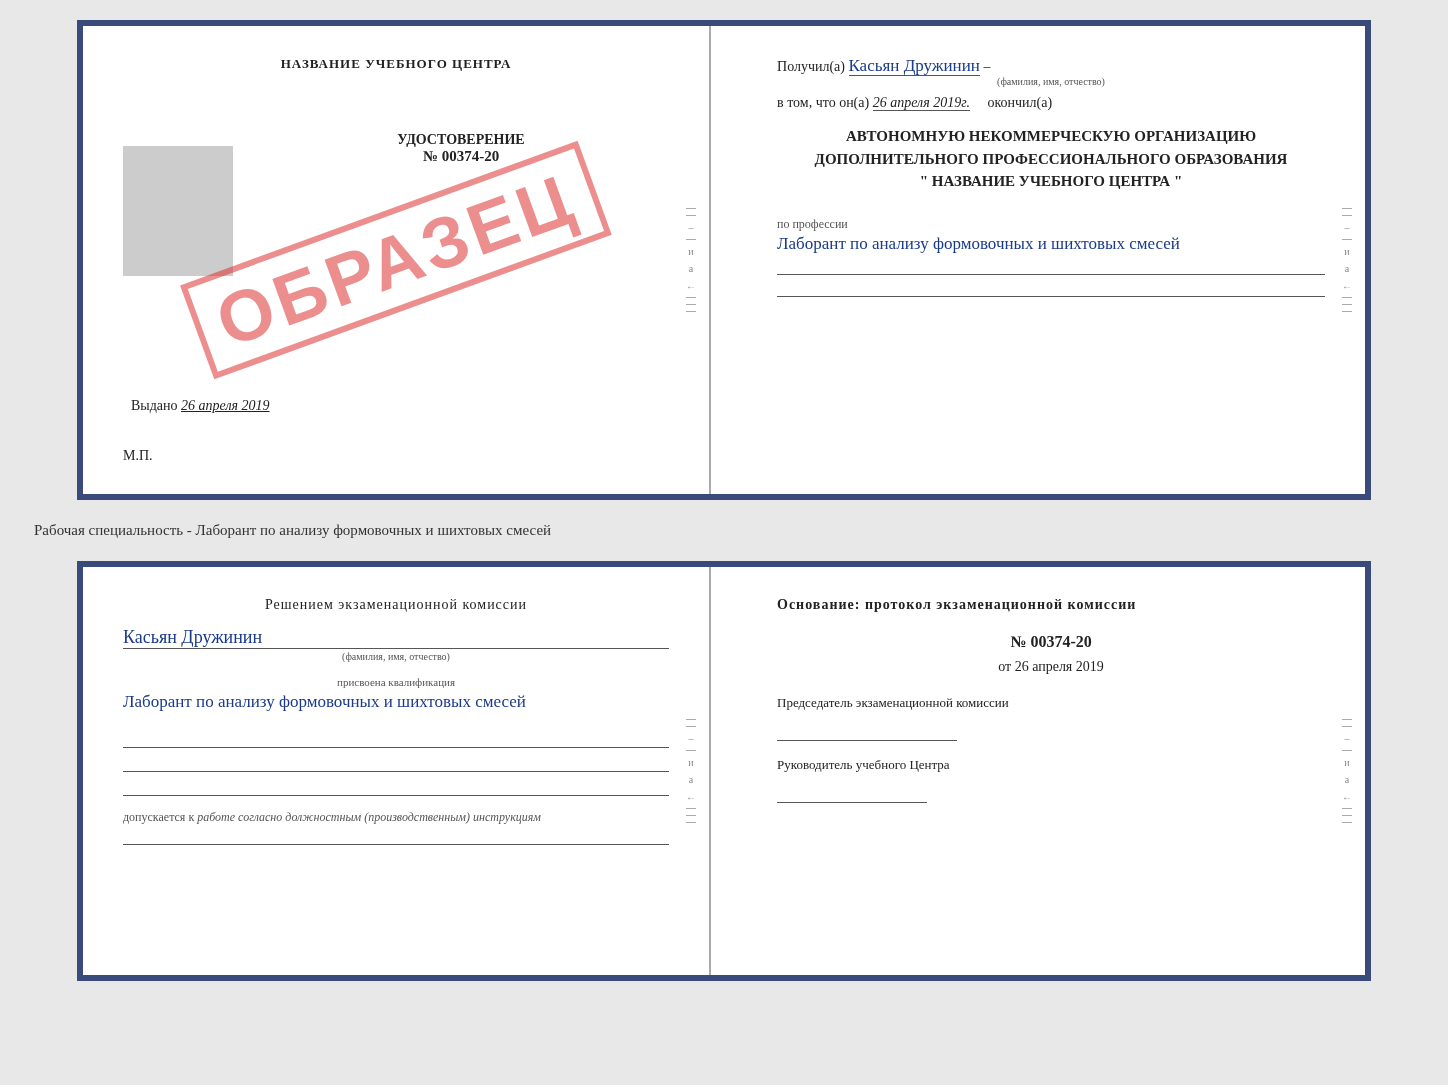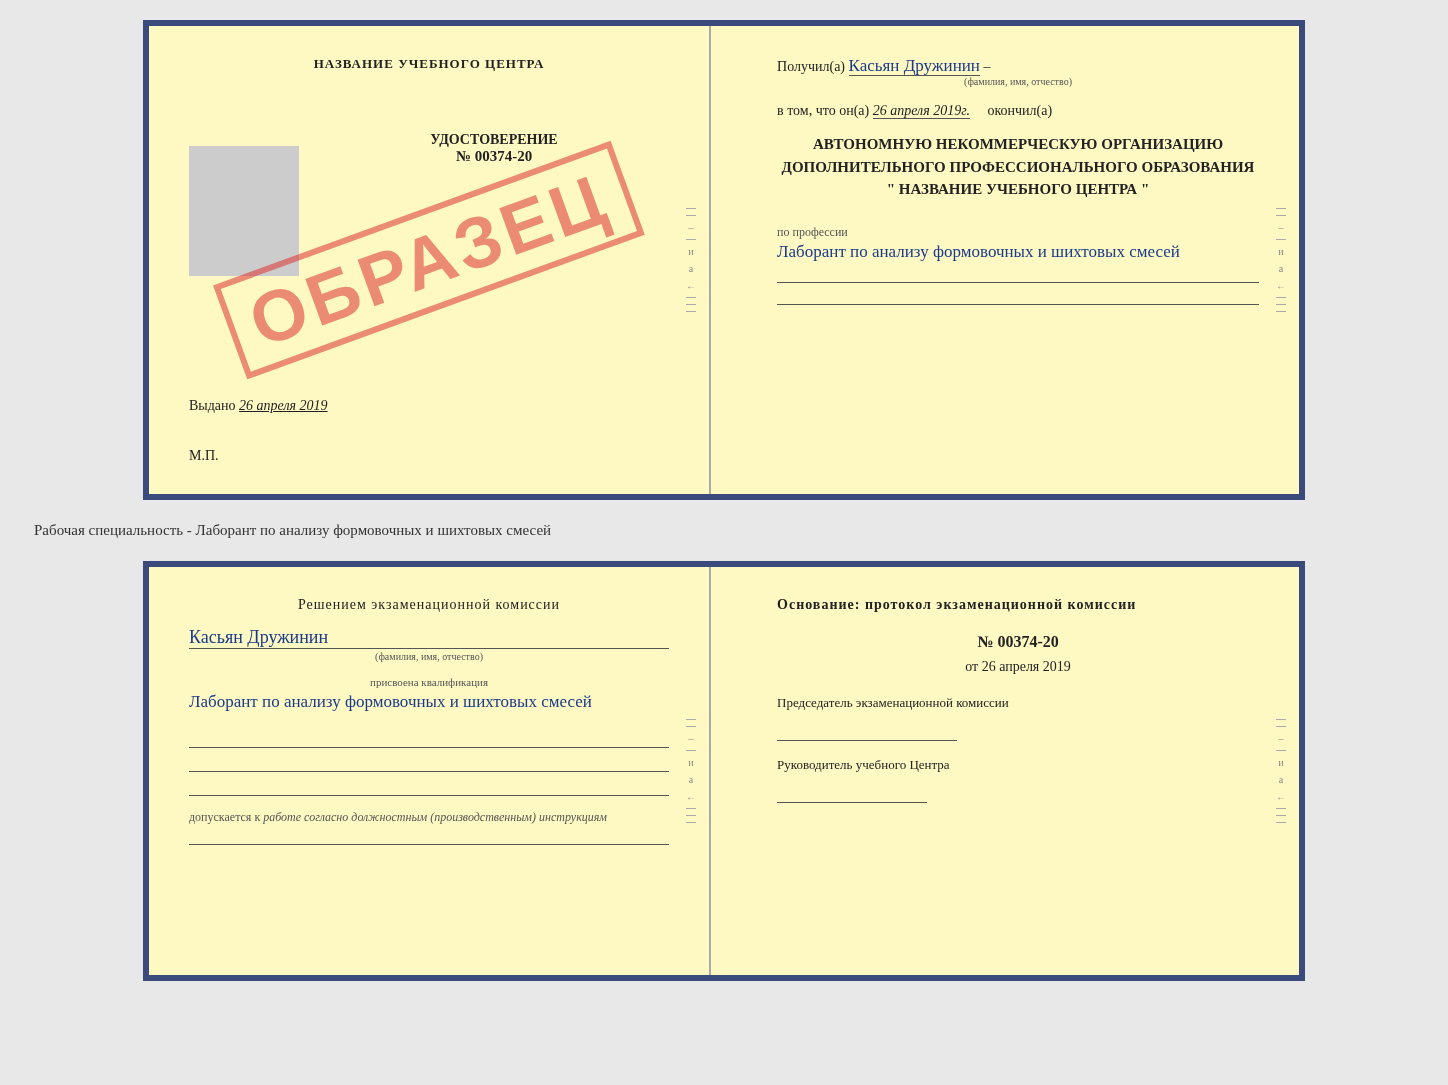--- a/index.html
+++ b/index.html
@@ -9,23 +9,23 @@
       width: 1448px;
       min-height: 1085px;
       display: flex;
       flex-direction: column;
       align-items: center;
       padding: 20px;
       gap: 16px;
     }
 
     .document-card {
-      background: #fef9c3;
+      background: #ffffff;
       border: 6px solid #3a4a7a;
-      width: 1162px;
+      width: 1294px;
       display: flex;
       position: relative;
       overflow: hidden;
       gap: 26px;
     }
 
     .card-top {
       height: 480px;
     }
 
@@ -81,21 +81,21 @@
     .cert-num {
       font-size: 15px;
       font-weight: bold;
       text-align: center;
       color: #222;
     }
 
     .cert-issued {
       position: absolute;
       bottom: 80px;
-      left: 40px;
+      left: 48px;
       font-size: 14px;
       color: #222;
     }
 
     .cert-mp {
       position: absolute;
       bottom: 30px;
       left: 40px;
       font-size: 14px;
       color: #222;
@@ -135,21 +135,21 @@
     }
 
     .small-hint {
       font-size: 10px;
       color: #555;
       text-align: center;
       display: block;
     }
 
     .date-line {
-      margin: 16px 0 10px 0;
+      margin: 8px 0 10px 0;
       font-size: 14px;
       color: #222;
     }
 
     .date-value {
       font-style: italic;
       font-size: 14px;
       color: #222;
       border-bottom: 1px solid #555;
     }

